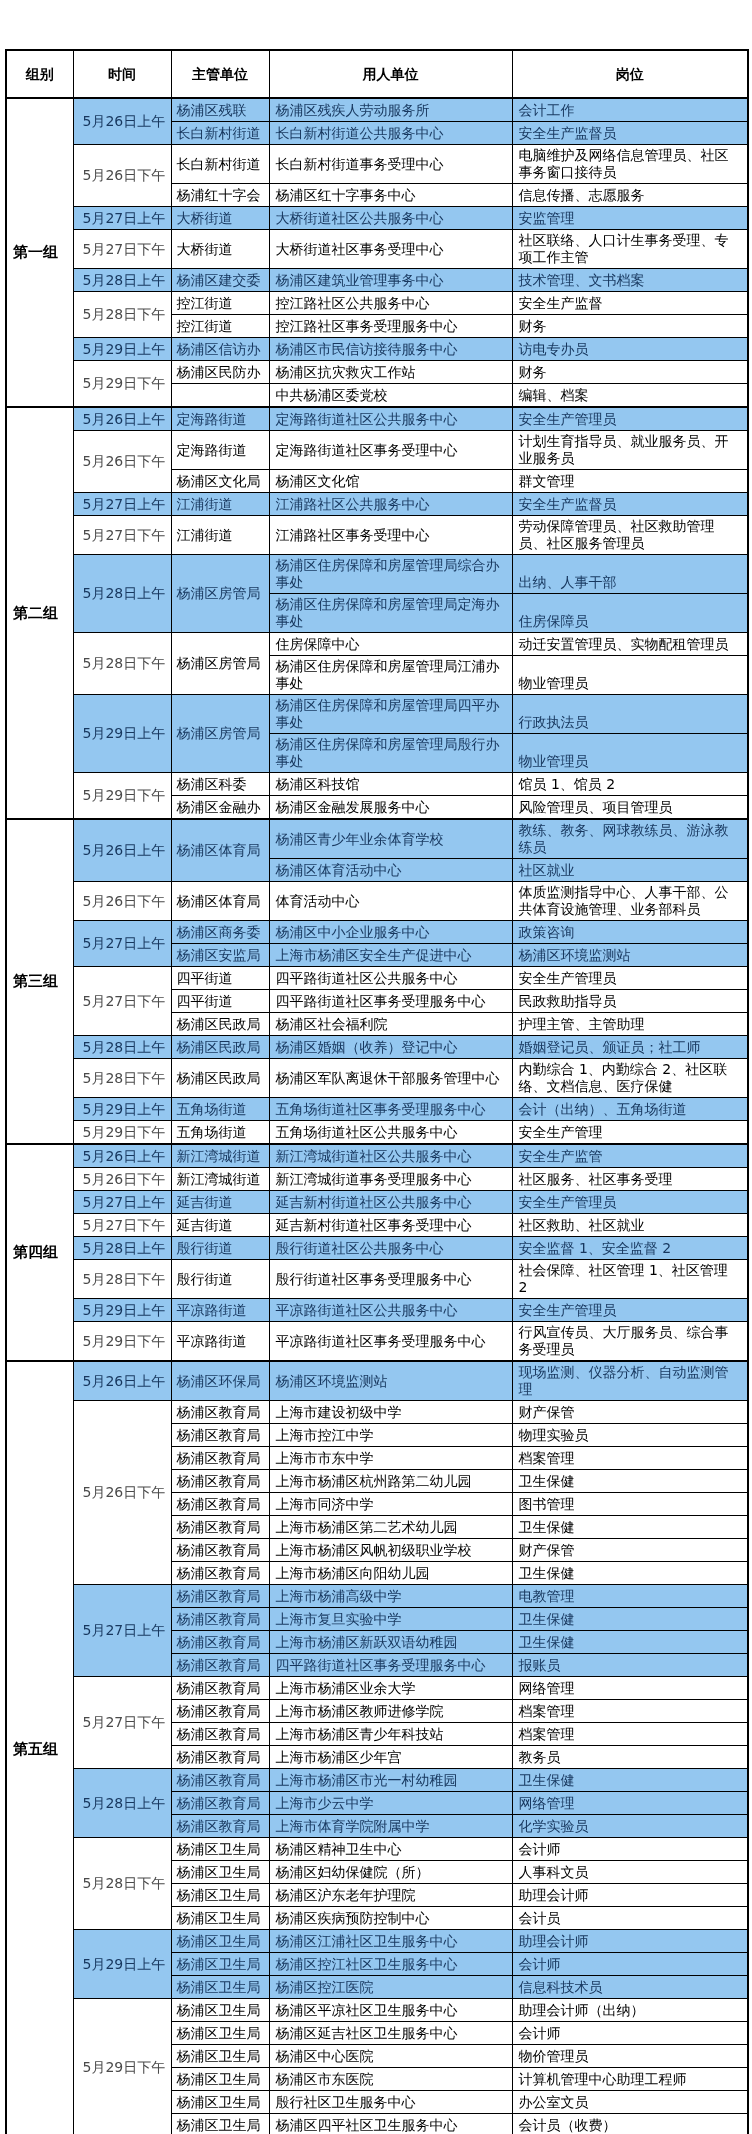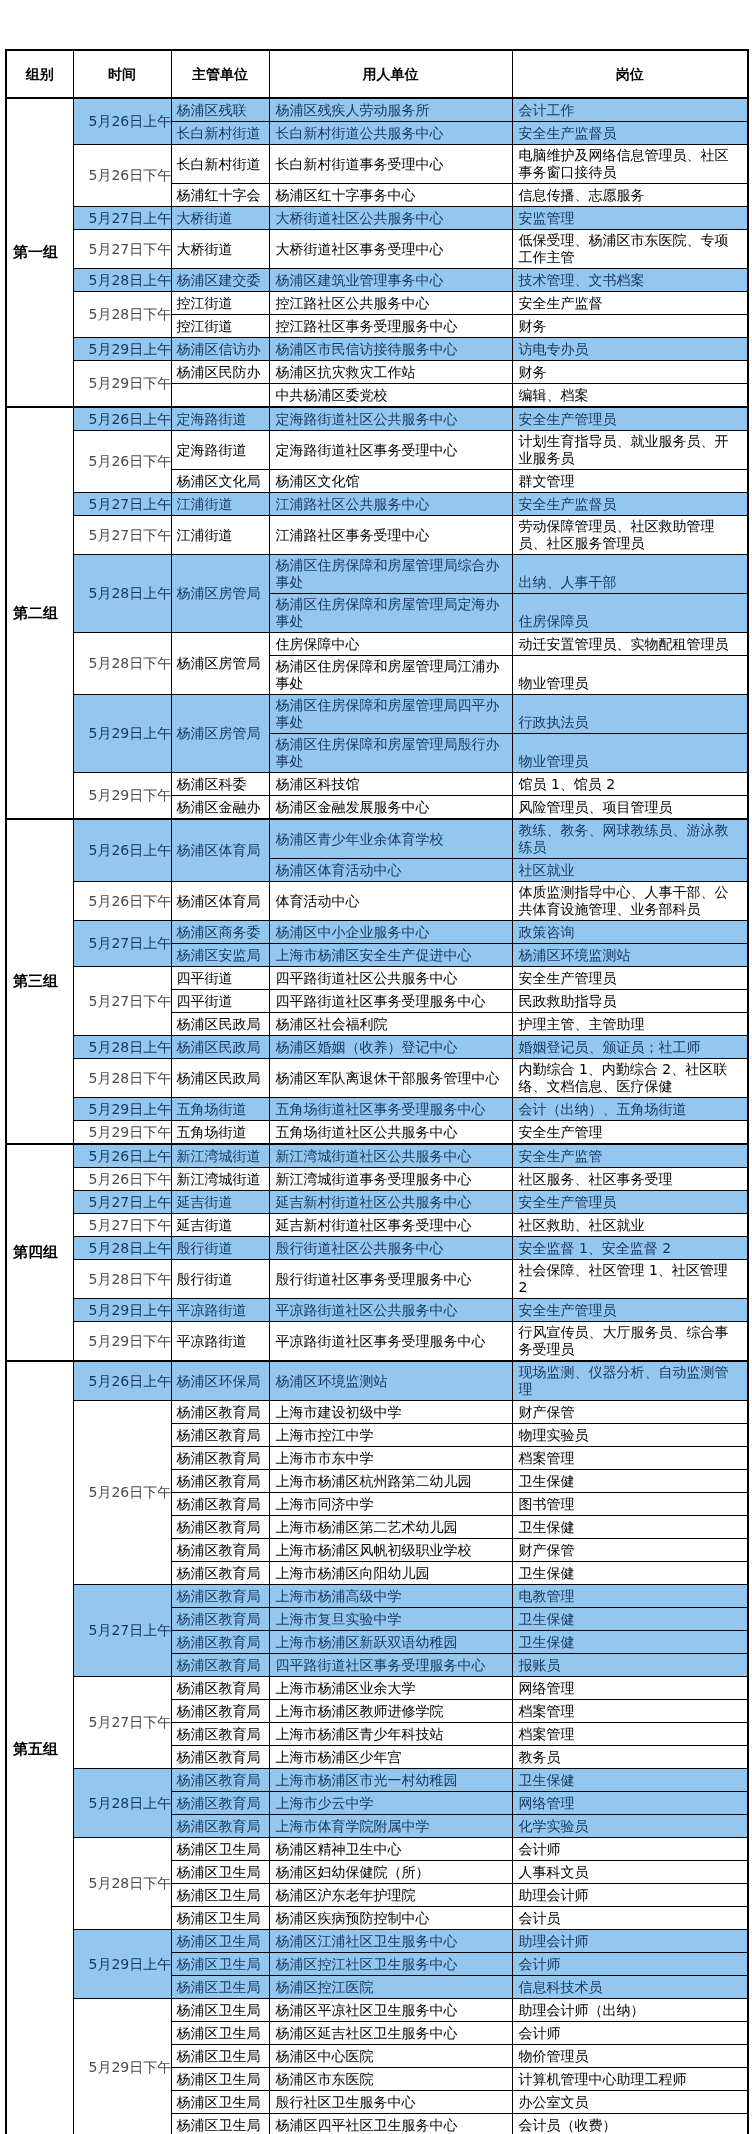--- a/index.html
+++ b/index.html
@@ -50,21 +50,21 @@
     font-size: 15px;
     text-align: left;
     vertical-align: middle;
     background: #fff !important;
     color: #000 !important;
   }
   td.col-time {
     text-align: center;
     vertical-align: middle;
     white-space: nowrap;
-    padding: 2px 15px;
+    padding: 2px 9px;
     color: #4a4a4a;
   }
   td.col-unit {
     vertical-align: middle;
     white-space: nowrap;
     padding: 2px 5px;
   }
   td.col-emp { vertical-align: middle; }
   td.col-job { vertical-align: bottom; }
   tr.hl td { background: var(--hl-bg, #94c7f0); color: var(--hl-text, #17375e); }
@@ -147,21 +147,21 @@
         <tr class="hl">
           <td class="col-time">5月27日上午</td>
           <td class="col-unit">大桥街道</td>
           <td class="col-emp">大桥街道社区公共服务中心</td>
           <td class="col-job">安监管理</td>
         </tr>
         <tr class="">
           <td class="col-time">5月27日下午</td>
           <td class="col-unit">大桥街道</td>
           <td class="col-emp">大桥街道社区事务受理中心</td>
-          <td class="col-job">低保受理、杨浦区市东医院、专项工作主管</td>
+          <td class="col-job">社区联络、人口计生事务受理、专项工作主管</td>
         </tr>
         <tr class="hl">
           <td class="col-time">5月28日上午</td>
           <td class="col-unit">杨浦区建交委</td>
           <td class="col-emp">杨浦区建筑业管理事务中心</td>
           <td class="col-job">技术管理、文书档案</td>
         </tr>
         <tr class="">
           <td class="col-time" rowspan="2">5月28日下午</td>
           <td class="col-unit">控江街道</td>

